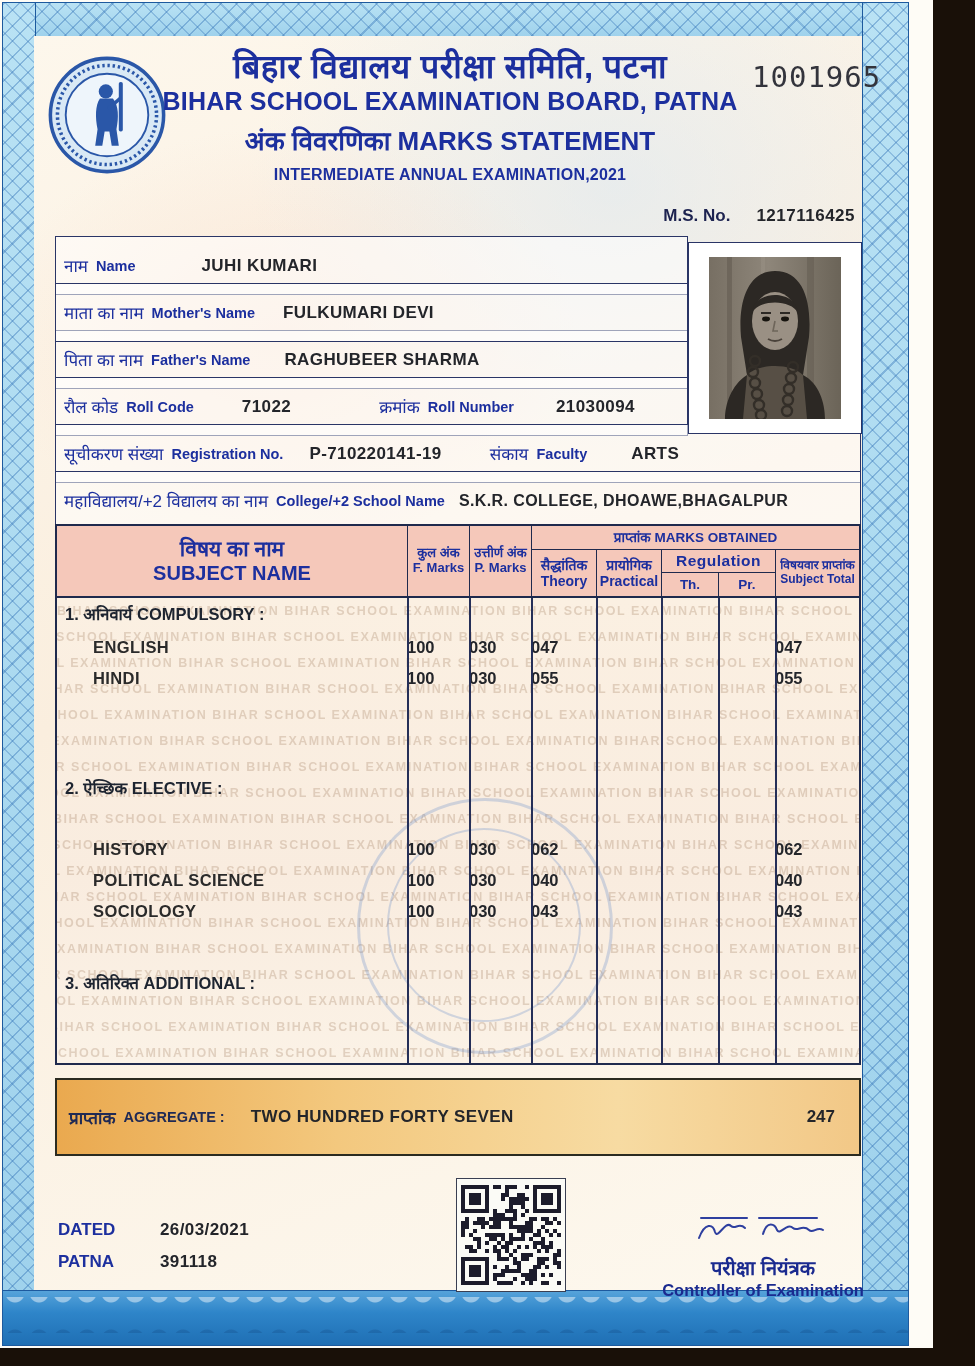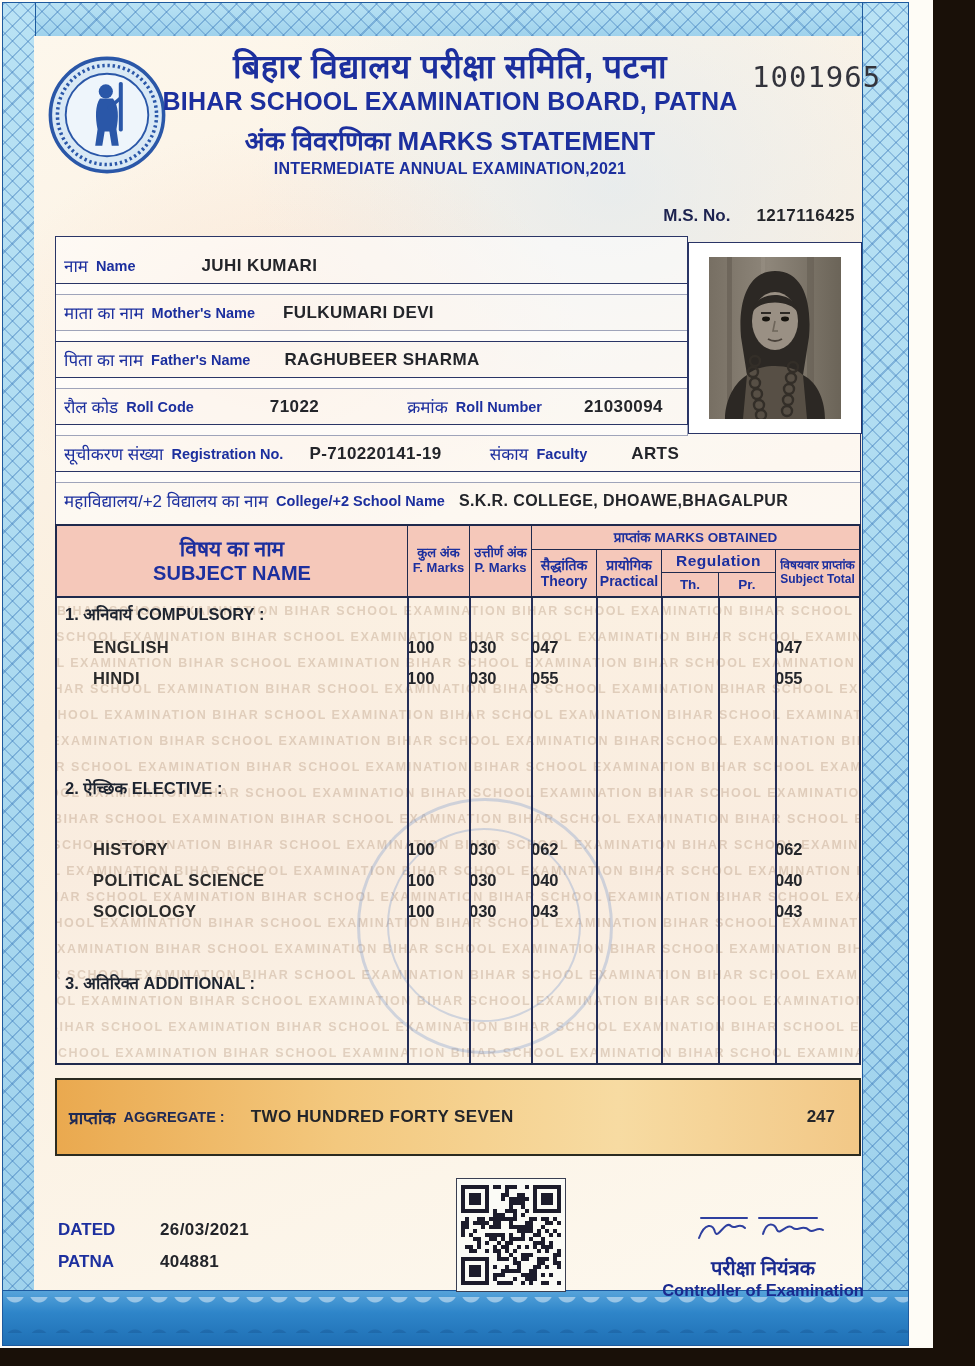--- a/index.html
+++ b/index.html
@@ -39,21 +39,21 @@
       radial-gradient(520px 420px at 70% 12%, rgba(214,230,244,.5), transparent 70%),
       linear-gradient(160deg,#fdf7ec 0%,#faeede 45%,#fdf8ee 100%);
   }
   
   .logo{position:absolute;left:48px;top:56px;width:118px;height:118px;}
   .titles{position:absolute;left:140px;top:46px;width:620px;text-align:center;color:var(--navy);}
   .t-hi{font-size:33px;font-weight:700;letter-spacing:.5px;line-height:1.25;}
   .t-en{font-size:25px;font-weight:700;letter-spacing:.2px;line-height:1.15;}
   .t-doc{font-size:26px;font-weight:700;margin-top:6px;}
   .t-exam-hi{font-size:21px;font-weight:700;margin-top:6px;}
-  .t-exam-en{font-size:16px;font-weight:700;margin-top:2px;letter-spacing:.2px;}
+  .t-exam-en{font-size:16px;font-weight:700;margin-top:8px;letter-spacing:.2px;}
   .serial{
     position:absolute;left:752px;top:60px;
     font-family:"DejaVu Sans Mono",monospace;font-size:29px;color:#33343c;letter-spacing:1px;
   }
   .ms-line{position:absolute;left:480px;top:206px;width:375px;display:flex;justify-content:flex-end;gap:26px;
     font-size:17px;font-weight:700;color:#1d2350;}
   .ms-line .val{color:#23252a;letter-spacing:.5px;}
   
   .inforow{
     position:absolute;left:55px;height:59px;border:1.6px solid var(--line);
@@ -161,21 +161,21 @@
     <span class="val" style="margin-left:34px">RAGHUBEER SHARMA</span>
   </div>
   <div class="inforow" style="top:283px;width:633px;">
     <span class="lbl-hi" style="margin-left:8px">माता का नाम</span>
     <span class="lbl-en">Mother's Name</span>
     <span class="val" style="margin-left:28px">FULKUMARI DEVI</span>
   </div>
   <div class="inforow" style="top:377px;width:633px;">
     <span class="lbl-hi" style="margin-left:8px">रौल कोड</span>
     <span class="lbl-en">Roll Code</span>
-    <span class="val" style="margin-left:76px">71022</span>
+    <span class="val" style="margin-left:48px">71022</span>
     <span class="lbl-hi" style="margin-left:88px">क्रमांक</span>
     <span class="lbl-en">Roll Number</span>
     <span class="val" style="margin-left:42px">21030094</span>
   </div>
   <div class="inforow" style="top:424px;width:806px;">
     <span class="lbl-hi" style="margin-left:8px">सूचीकरण संख्या</span>
     <span class="lbl-en">Registration No.</span>
     <span class="val" style="margin-left:26px">P-710220141-19</span>
     <span class="lbl-hi" style="margin-left:48px">संकाय</span>
     <span class="lbl-en">Faculty</span>
@@ -374,21 +374,21 @@
     <div class="agg-total">247</div>
   </div>
 
   <div class="foot-left">
     <div class="foot-row">
       <span class="fl">DATED</span>
       <span class="fv">26/03/2021</span>
     </div>
     <div class="foot-row">
       <span class="fl">PATNA</span>
-      <span class="fv">404881</span>
+      <span class="fv">391118</span>
     </div>
   </div>
 
   <div class="qr-box">
     <svg width="100" height="100" viewBox="0 0 25 25" shape-rendering="crispEdges">
         <g fill="#1c1c2b">
           <rect x="8" y="0" width="1" height="1"></rect>
           <rect x="9" y="0" width="1" height="1"></rect>
           <rect x="11" y="0" width="1" height="1"></rect>
           <rect x="12" y="0" width="1" height="1"></rect>

